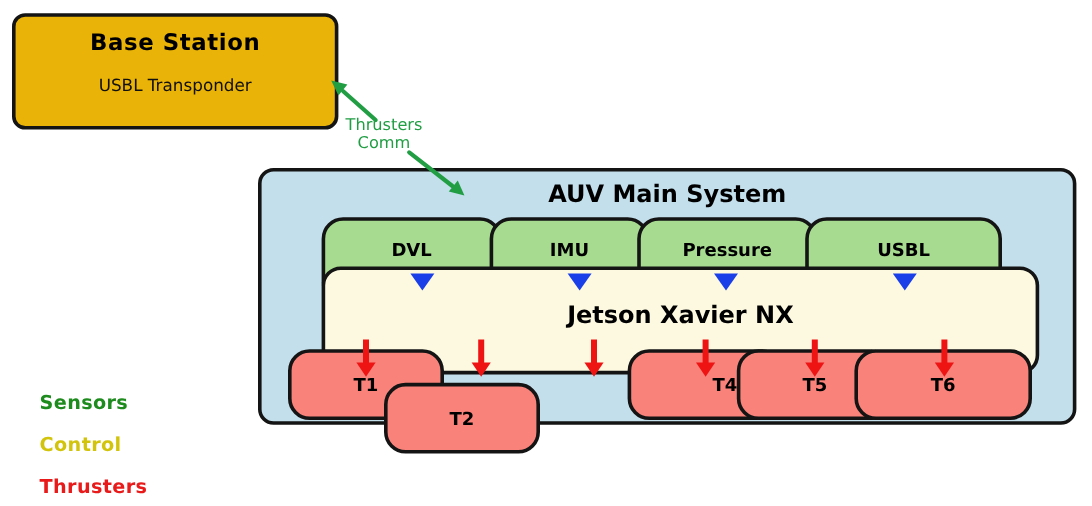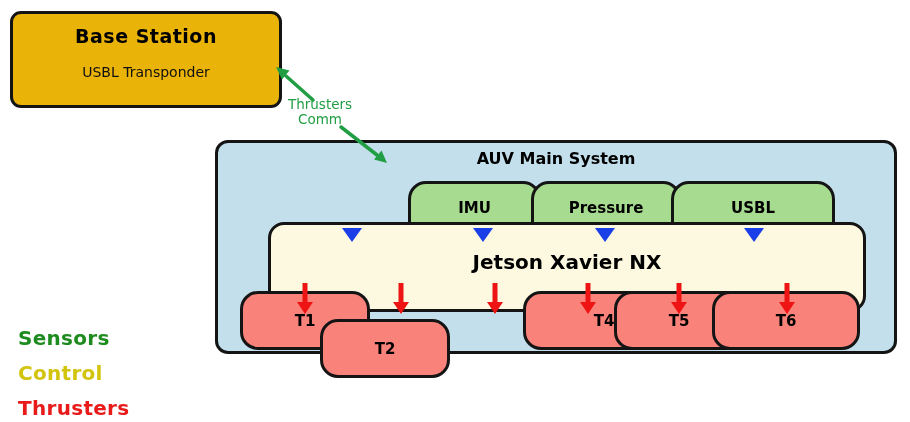--- a/index.html
+++ b/index.html
@@ -41,21 +41,21 @@
     position: absolute; left: 215px; top: 140px;
     width: 682px; height: 214px;
     background: #c2dfeb;
     border: 3px solid #141414;
     border-radius: 13px;
     z-index: 1;
   }
   .auv-title {
     position: absolute; left: 215px; top: 149px; width: 682px;
     text-align: center;
-    font-size: 16px; font-weight: bold; color: #000;
+    font-size: 20px; font-weight: bold; color: #000;
     z-index: 2;
   }
 
   
   .sensor-tab {
     position: absolute; top: 181px; height: 72px;
     background: #a7db90;
     border: 3px solid #141414;
     border-radius: 18px;
     z-index: 2;
@@ -120,22 +120,22 @@
   
   .overlay {
     position: absolute; left: 0; top: 0;
     width: 910px; height: 422px;
     z-index: 6;
     pointer-events: none;
   }
 
   
   .legend-item {
-    position: absolute; left: 18px;
-    font-size: 20px; font-weight: bold;
+    position: absolute; left: 33px;
+    font-size: 16px; font-weight: bold;
     letter-spacing: 0.3px;
   }
   .legend-sensors   { top: 326px; color: #1e8b1e; }
   .legend-control   { top: 361px; color: #d2c40c; }
   .legend-thrusters { top: 396px; color: #e81a1a; }
 </style>
 </head>
 <body>
 
 <div class="canvas">
@@ -146,20 +146,23 @@
   </div>
 
   <div class="acoustic-label">
     <span>Thrusters</span><br>
     <span>Comm</span>
   </div>
 
   <div class="auv"></div>
   <div class="auv-title">AUV Main System</div>
 
+  <div class="sensor-tab sensor-dvl">
+    <span class="tab-label">DVL</span>
+  </div>
   <div class="sensor-tab sensor-imu">
     <span class="tab-label">IMU</span>
   </div>
   <div class="sensor-tab sensor-pressure">
     <span class="tab-label">Pressure</span>
   </div>
   <div class="sensor-tab sensor-usbl">
     <span class="tab-label">USBL</span>
   </div>
 

